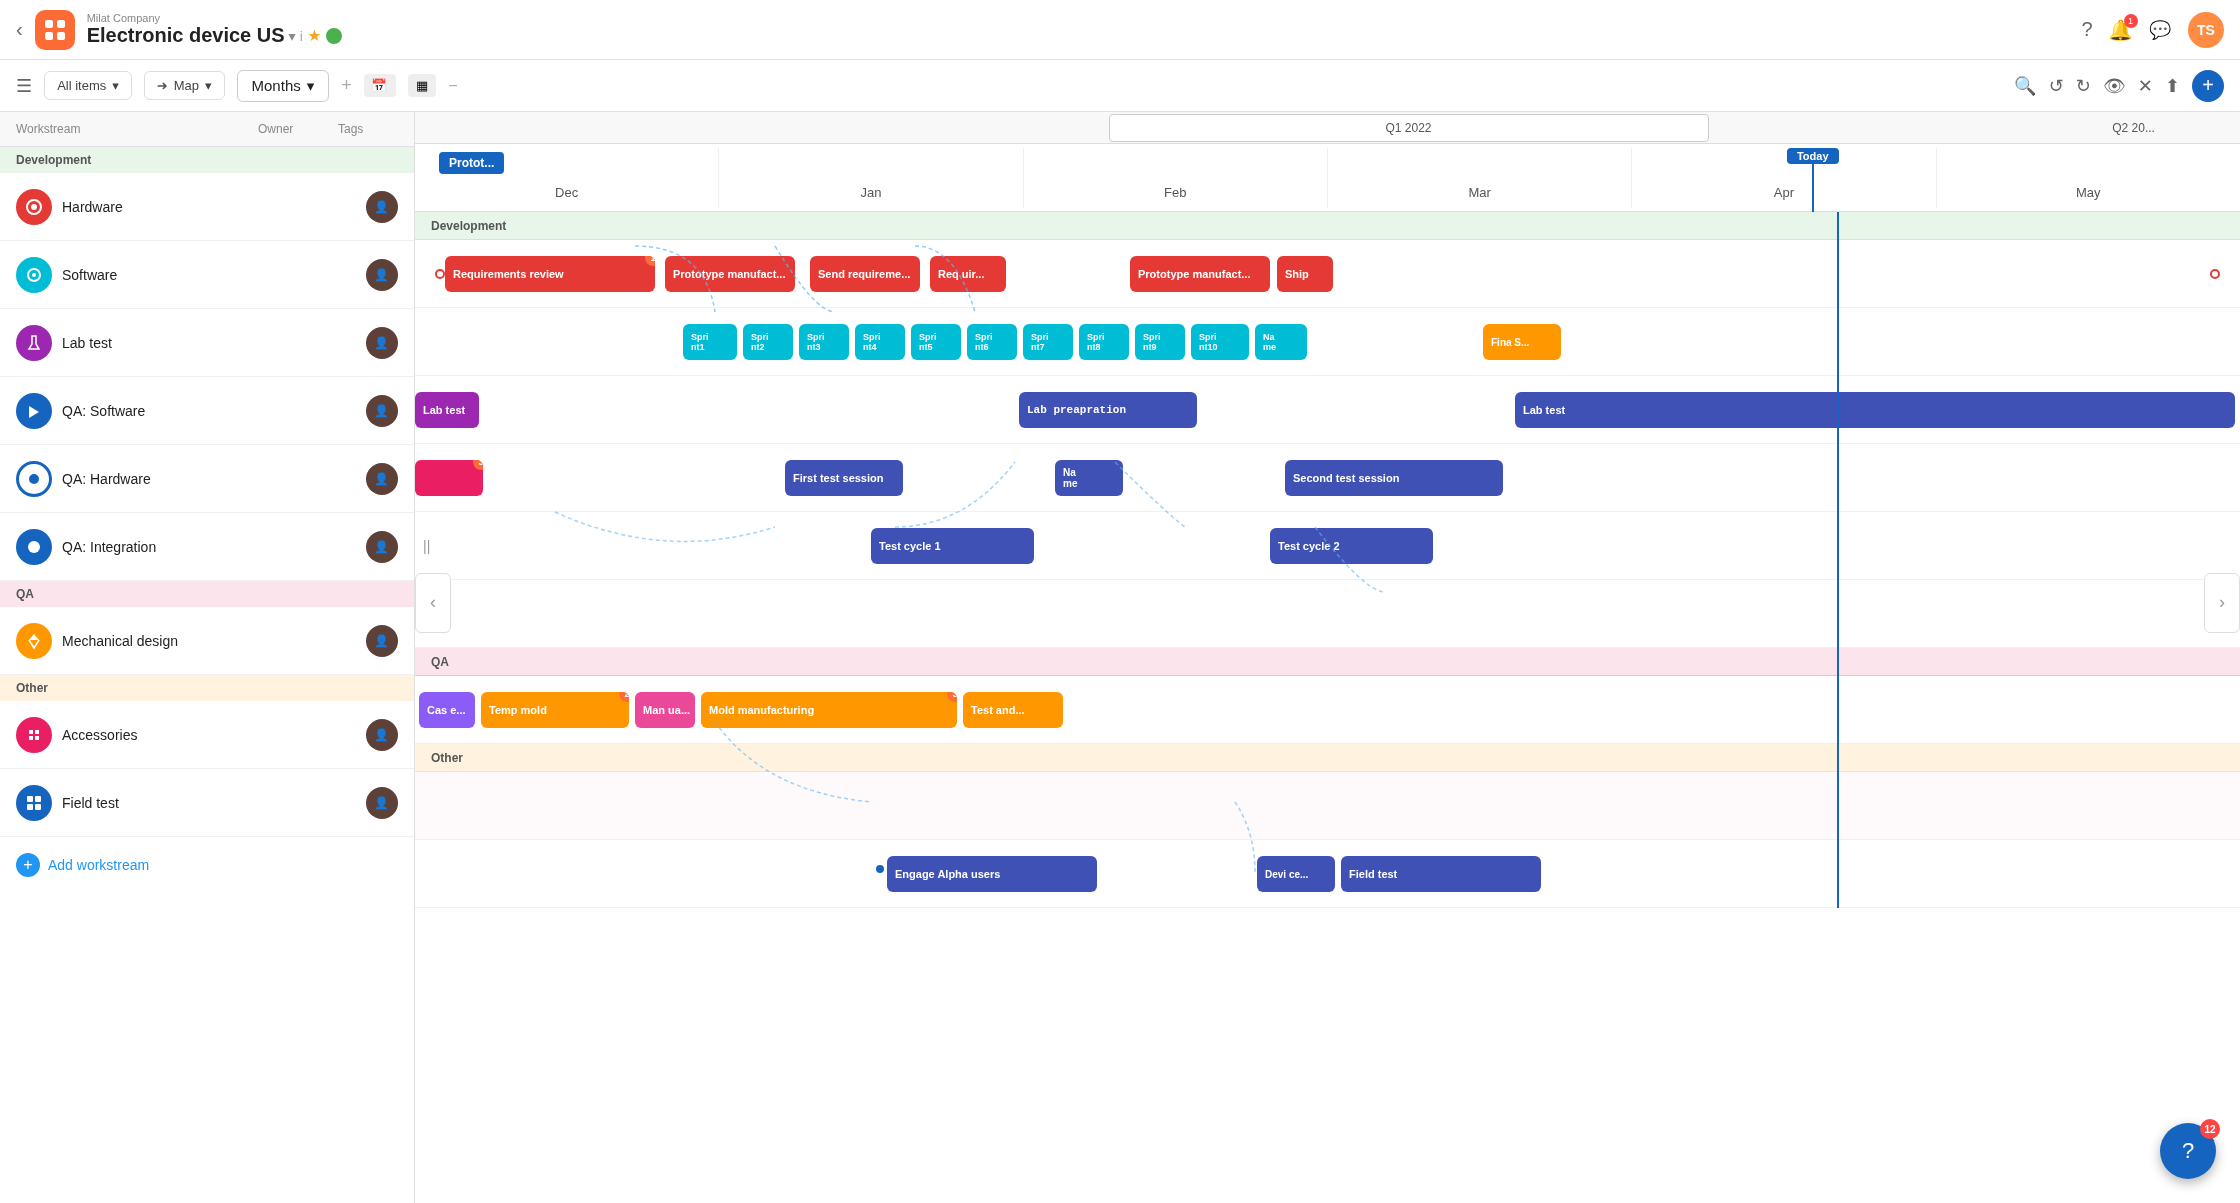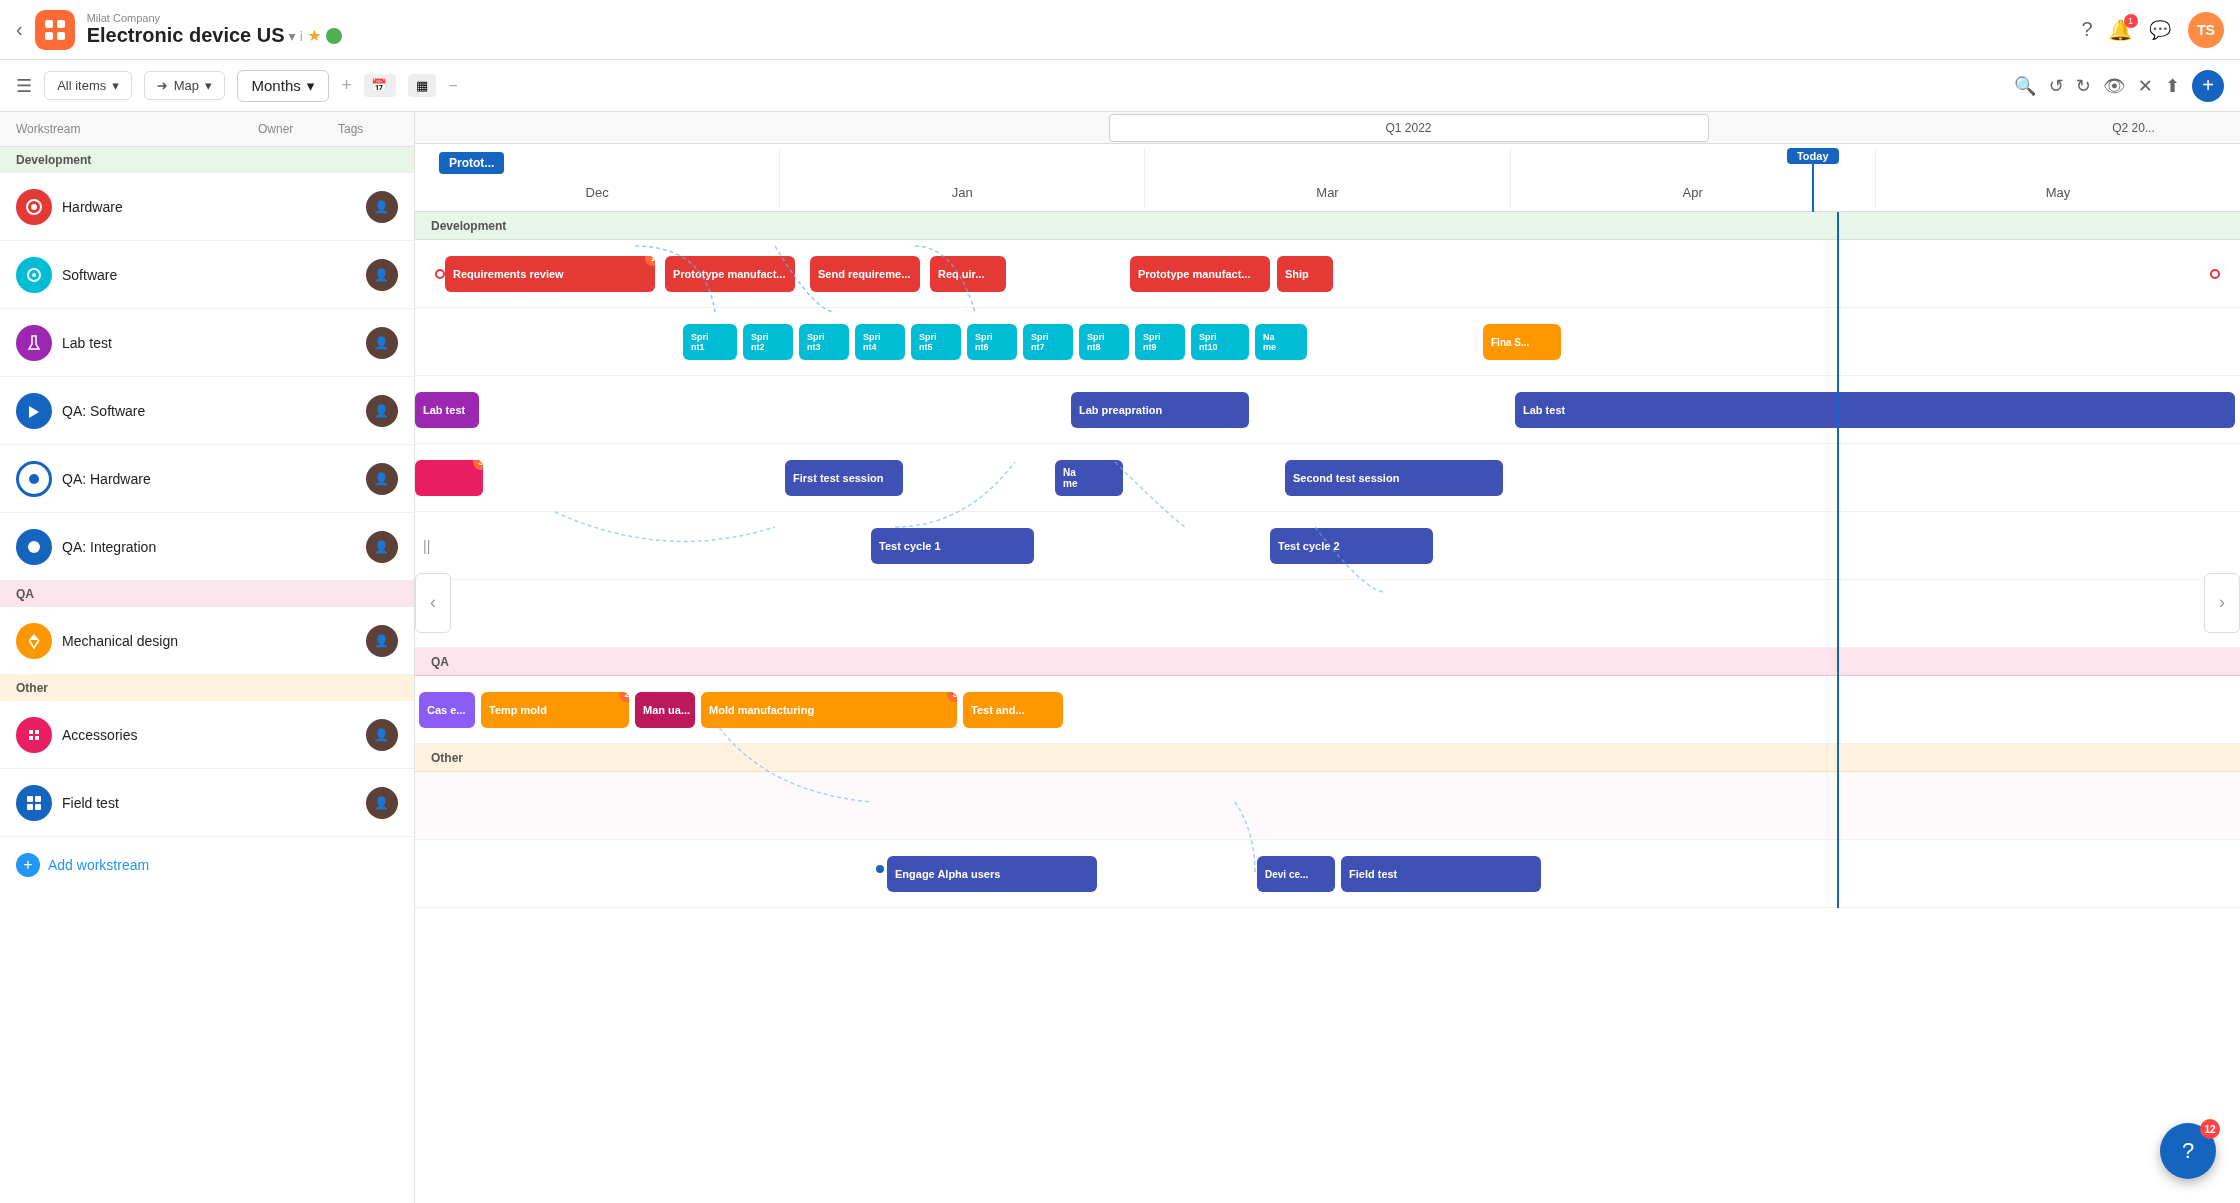--- a/index.html
+++ b/index.html
@@ -283,20 +283,23 @@
         </div>
 
         <div style="display:flex; width:100%; padding-left:0;">
           <div style="flex:1; text-align:center; border-right:1px solid #eee; height:60px; display:flex; align-items:flex-end; justify-content:center; padding-bottom:8px;">
             <span style="font-size:13px; color:#555;">Dec</span>
           </div>
           <div style="flex:1; text-align:center; border-right:1px solid #eee; height:60px; display:flex; align-items:flex-end; justify-content:center; padding-bottom:8px;">
             <span style="font-size:13px; color:#555;">Jan</span>
           </div>
           <div style="flex:1; text-align:center; border-right:1px solid #eee; height:60px; display:flex; align-items:flex-end; justify-content:center; padding-bottom:8px;">
+            <span style="font-size:13px; color:#555;">Feb</span>
+          </div>
+          <div style="flex:1; text-align:center; border-right:1px solid #eee; height:60px; display:flex; align-items:flex-end; justify-content:center; padding-bottom:8px;">
             <span style="font-size:13px; color:#555;">Mar</span>
           </div>
           <div style="flex:1; text-align:center; border-right:1px solid #eee; height:60px; display:flex; align-items:flex-end; justify-content:center; padding-bottom:8px;">
             <span style="font-size:13px; color:#555;">Apr</span>
           </div>
           <div style="flex:1; text-align:center; height:60px; display:flex; align-items:flex-end; justify-content:center; padding-bottom:8px;">
             <span style="font-size:13px; color:#555;">May</span>
           </div>
         </div>
       </div>
@@ -357,21 +360,21 @@
         <div class="gantt-bar" style="background:#00BCD4;left:608px;width:50px;top:16px;font-size:9px;">Spri<br>nt7</div>
         <div class="gantt-bar" style="background:#00BCD4;left:664px;width:50px;top:16px;font-size:9px;">Spri<br>nt8</div>
         <div class="gantt-bar" style="background:#00BCD4;left:720px;width:50px;top:16px;font-size:9px;">Spri<br>nt9</div>
         <div class="gantt-bar" style="background:#00BCD4;left:776px;width:58px;top:16px;font-size:9px;">Spri<br>nt10</div>
         <div class="gantt-bar" style="background:#00BCD4;left:840px;width:52px;top:16px;font-size:9px;">Na<br>me</div>
         <div class="gantt-bar" style="background:#FF9800;left:1068px;width:78px;top:16px;font-size:10px;">Fina S...</div>
       </div>
 
       <div style="height:68px; border-bottom:1px solid #f0f0f0; position:relative;">
         <div class="gantt-bar" style="background:#9C27B0;left:0;width:64px;top:16px;">Lab test</div>
-        <div class="gantt-bar" style="background:#3F51B5;left:656px;width:178px;top:16px;">Lab preapration</div>
+        <div class="gantt-bar" style="background:#3F51B5;left:604px;width:178px;top:16px;font-family:Liberation Mono, monospace;">Lab preapration</div>
         <div class="gantt-bar" style="background:#3F51B5;left:1100px;width:720px;top:16px;">Lab test</div>
       </div>
 
       <div style="height:68px; border-bottom:1px solid #f0f0f0; position:relative;">
         <div class="gantt-bar" style="background:#E91E63;left:0;width:68px;top:16px;">
           <span style="position:absolute;top:-6px;right:-6px;background:#FF6B35;color:white;border-radius:50%;width:16px;height:16px;font-size:9px;display:flex;align-items:center;justify-content:center;">3</span>
         </div>
         <div class="gantt-bar" style="background:#3F51B5;left:370px;width:118px;top:16px;">First test session</div>
         <div class="gantt-bar" style="background:#3F51B5;left:640px;width:68px;top:16px;font-size:10px;">Na<br>me</div>
         <div class="gantt-bar" style="background:#3F51B5;left:870px;width:218px;top:16px;">Second test session</div>
@@ -389,21 +392,21 @@
       <div style="height:28px; background:#fce4ec; display:flex; align-items:center; padding:0 16px; border-bottom:1px solid #f0c0cc;">
         <span style="font-size:12px; font-weight:700; color:#555;">QA</span>
       </div>
 
       <div style="height:68px; border-bottom:1px solid #f0f0f0; position:relative;">
         <div class="gantt-bar" style="background:#8b5cf6;left:4px;width:56px;top:16px;">Cas e...</div>
         <div class="gantt-bar" style="background:#FF9800;left:66px;width:148px;top:16px;">
           Temp mold
           <span style="position:absolute;top:-6px;right:-6px;background:#FF6B35;color:white;border-radius:50%;width:16px;height:16px;font-size:9px;display:flex;align-items:center;justify-content:center;">2</span>
         </div>
-        <div class="gantt-bar" style="background:#be185d;left:220px;width:60px;top:16px;">Man ua...</div>
+        <div class="gantt-bar" style="background:#ec4899;left:220px;width:60px;top:16px;">Man ua...</div>
         <div class="gantt-bar" style="background:#FF9800;left:286px;width:256px;top:16px;">
           Mold manufacturing
           <span style="position:absolute;top:-6px;right:-6px;background:#FF6B35;color:white;border-radius:50%;width:16px;height:16px;font-size:9px;display:flex;align-items:center;justify-content:center;">3</span>
         </div>
         <div class="gantt-bar" style="background:#FF9800;left:548px;width:100px;top:16px;">Test and...</div>
       </div>
 
       <div style="height:28px; background:#fff3e0; display:flex; align-items:center; padding:0 16px; border-bottom:1px solid #ffe0b0;">
         <span style="font-size:12px; font-weight:700; color:#555;">Other</span>
       </div>

